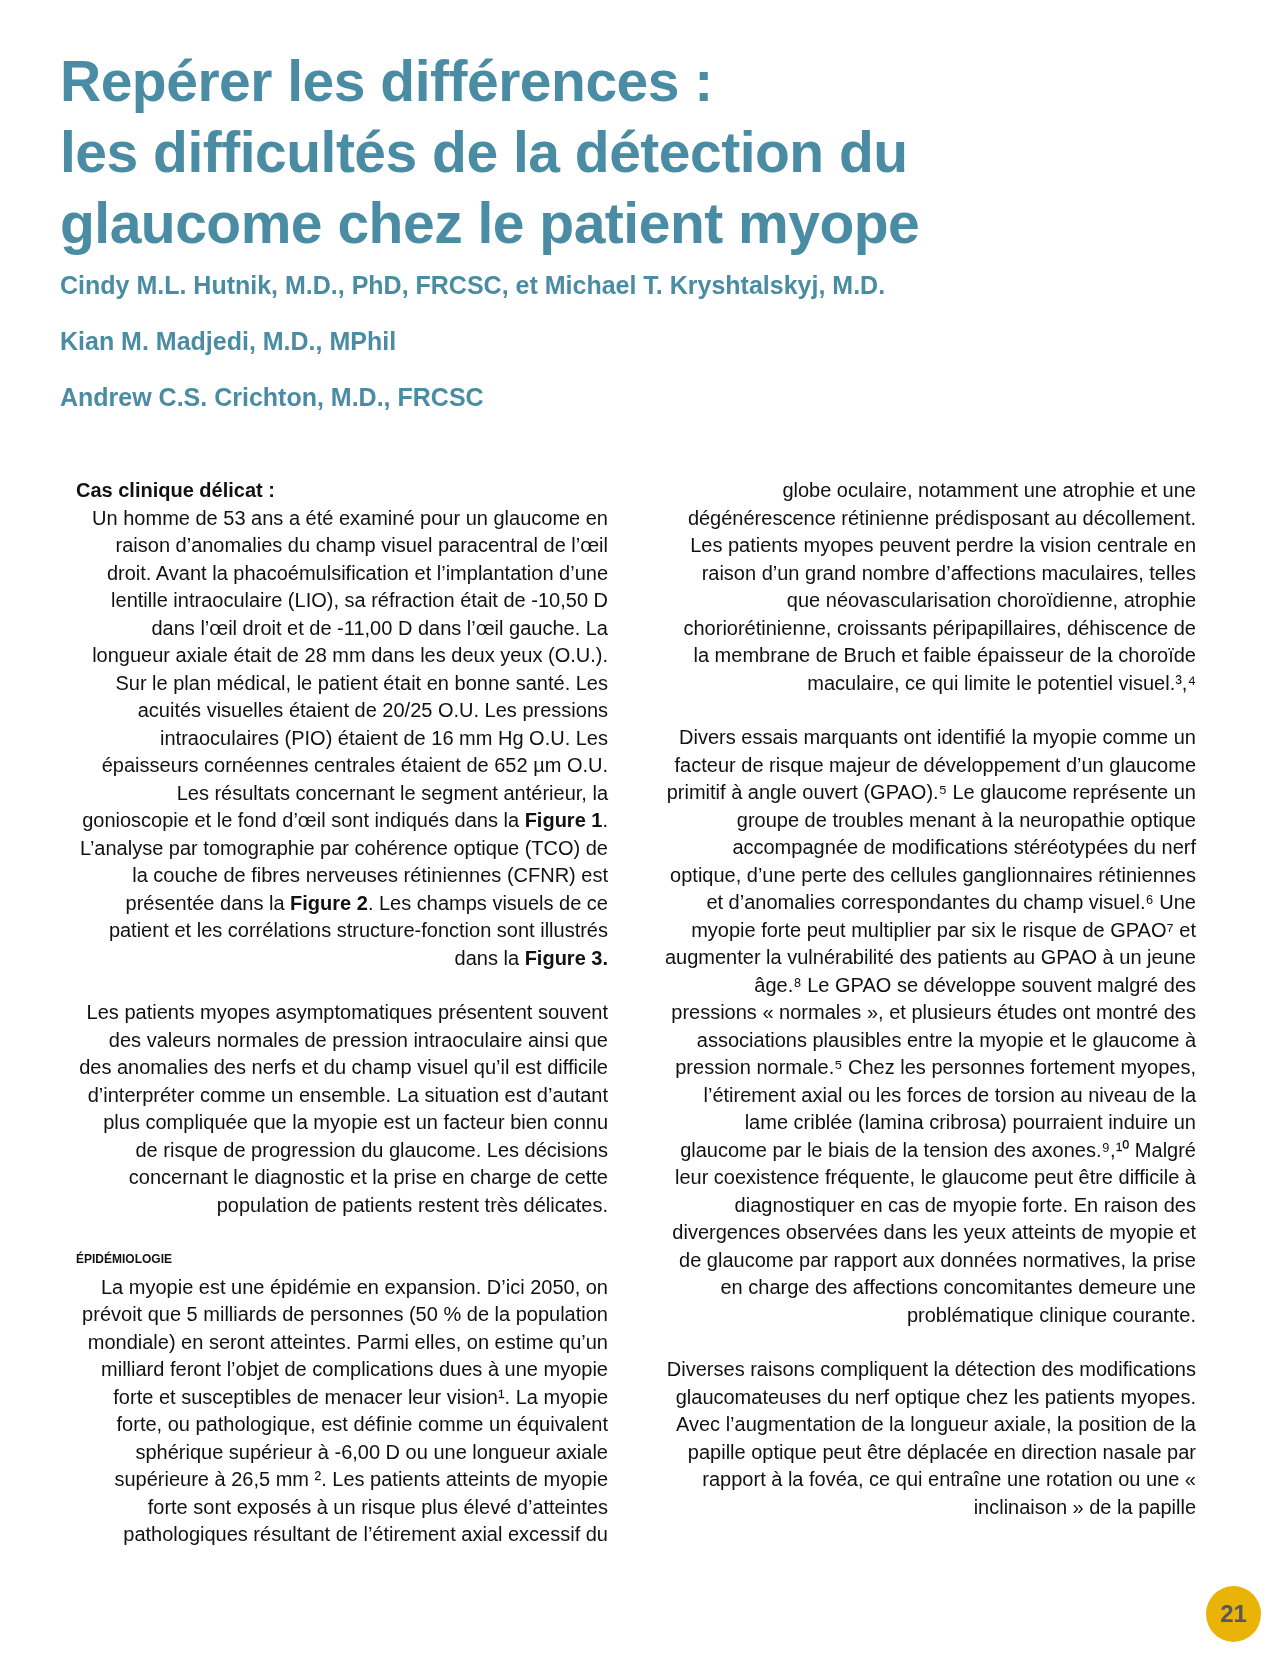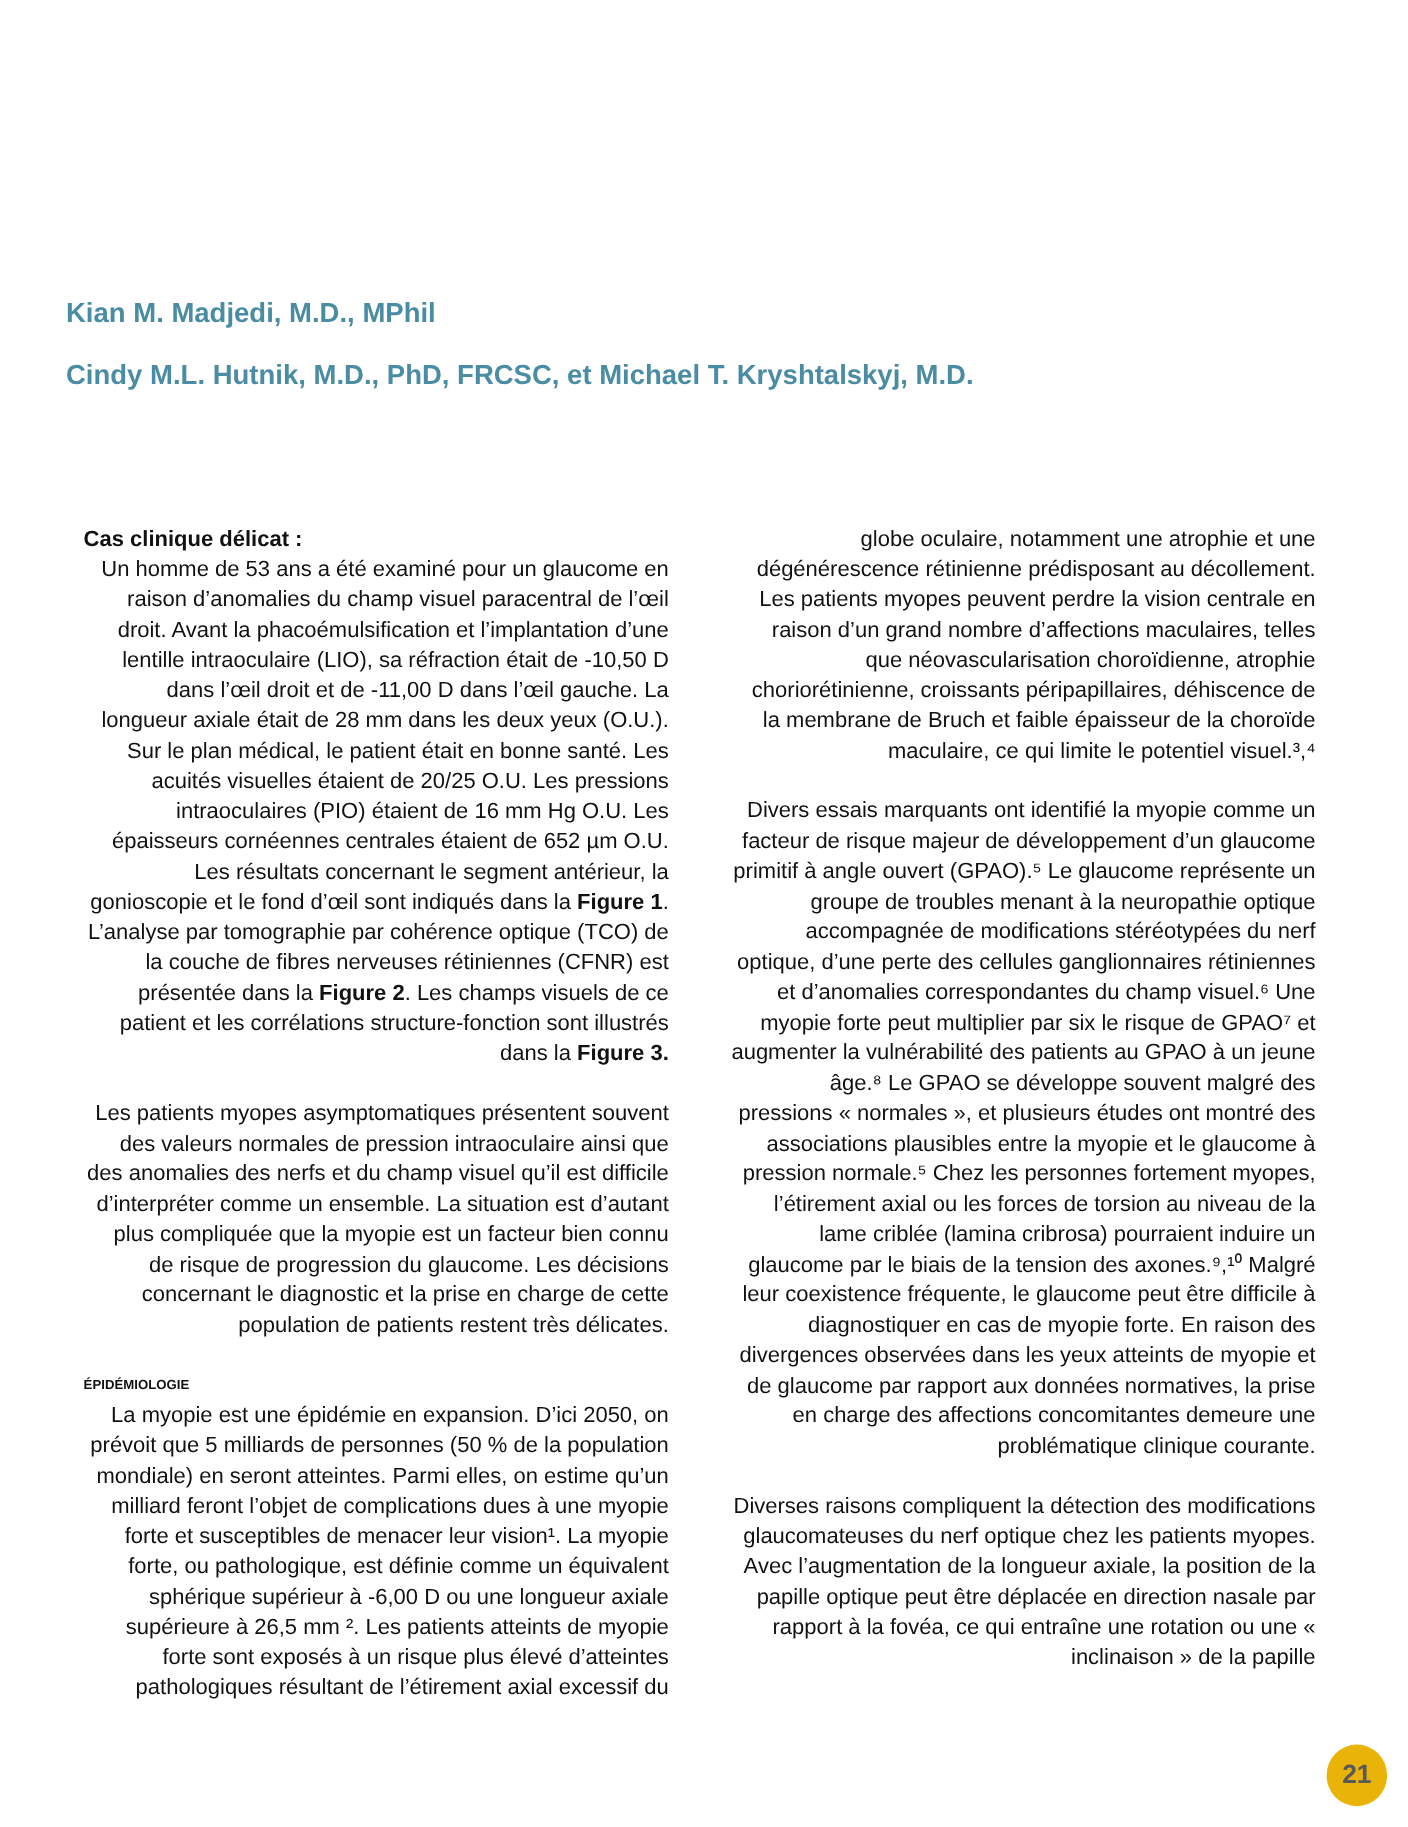--- a/index.html
+++ b/index.html
@@ -70,24 +70,30 @@
     font-size: 24px;
     font-weight: bold;
     color: #58595b;
   }
 </style>
 </head>
 <body>
 
 <div class="page">
 
+  <div class="title-block">
+    <div>Repérer les différences :</div>
+    <div>les difficultés de la détection du</div>
+    <div>glaucome chez le patient myope</div>
+  </div>
 
   <div class="authors-block">
+    <div class="author-line">Cindy M.L. Hutnik, M.D., PhD, FRCSC, et Michael T. Kryshtalskyj, M.D.</div>
     <div class="author-line">Kian M. Madjedi, M.D., MPhil</div>
-    <div class="author-line">Cindy M.L. Hutnik, M.D., PhD, FRCSC, et Michael T. Kryshtalskyj, M.D.</div>
+    <div class="author-line">Andrew C.S. Crichton, M.D., FRCSC</div>
   </div>
 
   <div class="body-columns">
 
     <div class="column">
       <h3 class="col-heading" style="font-size:20px; line-height:27.5px;">Cas clinique délicat :</h3>
       <p>
         <span>Un homme de 53 ans a été examiné pour un glaucome en raison d’anomalies du champ visuel paracentral de l’œil droit. Avant la phacoémulsification et l’implantation d’une lentille intraoculaire (LIO), sa réfraction était de -10,50 D dans l’œil droit et de -11,00 D dans l’œil gauche. La longueur axiale était de 28 mm dans les deux yeux (O.U.). Sur le plan médical, le patient était en bonne santé. Les acuités visuelles étaient de 20/25 O.U. Les pressions intraoculaires (PIO) étaient de 16 mm Hg O.U. Les épaisseurs cornéennes centrales étaient de 652 µm O.U. Les résultats concernant le segment antérieur, la gonioscopie et le fond d’œil sont indiqués dans la </span><span class="b">Figure 1</span><span>. L’analyse par tomographie par cohérence optique (TCO) de la couche de fibres nerveuses rétiniennes (CFNR) est présentée dans la </span><span class="b">Figure 2</span><span>. Les champs visuels de ce patient et les corrélations structure-fonction sont illustrés dans la </span><span class="b">Figure 3.</span>
       </p>
       <p>Les patients myopes asymptomatiques présentent souvent des valeurs normales de pression intraoculaire ainsi que des anomalies des nerfs et du champ visuel qu’il est difficile d’interpréter comme un ensemble. La situation est d’autant plus compliquée que la myopie est un facteur bien connu de risque de progression du glaucome. Les décisions concernant le diagnostic et la prise en charge de cette population de patients restent très délicates.</p>

